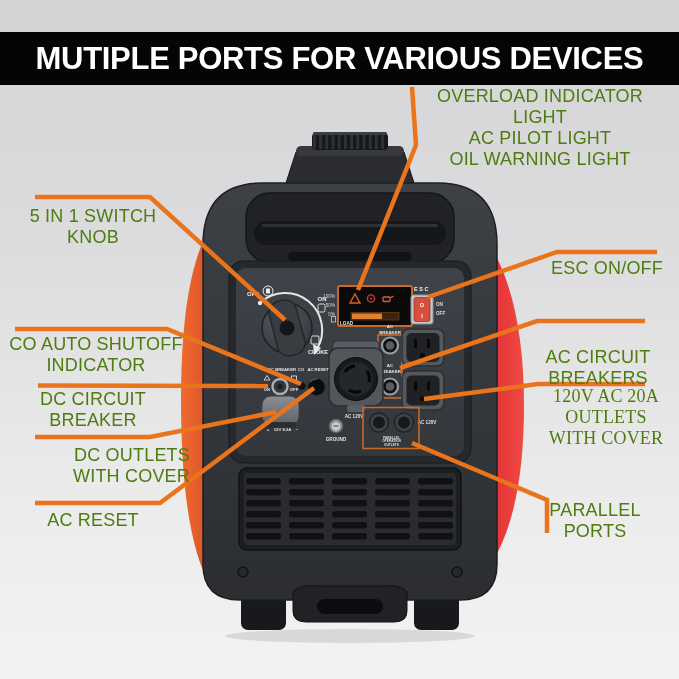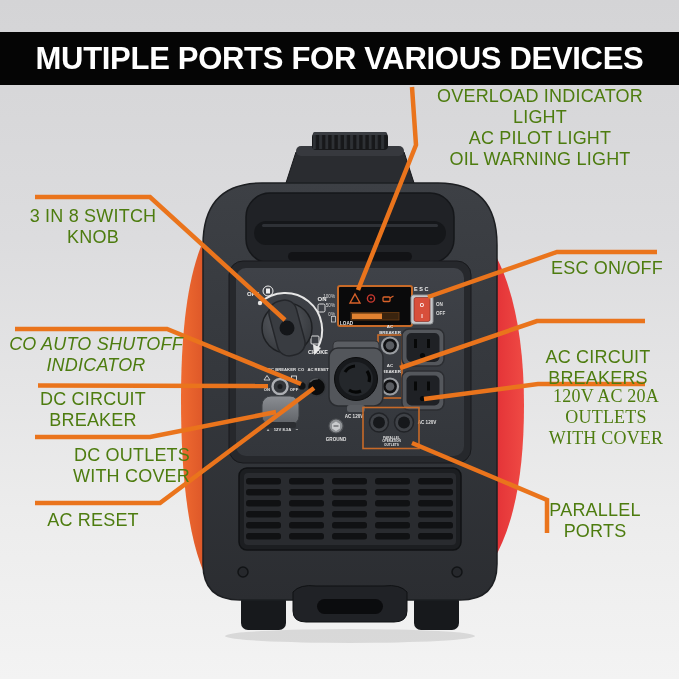--- a/index.html
+++ b/index.html
@@ -243,23 +243,23 @@
     <polyline points="645,321 537,321 400,368"></polyline>
     <polyline points="645,384 538,384 424,399"></polyline>
     <polyline points="412,443 547,500 547,533"></polyline>
   </g>
 </svg>
 
 <div class="title-bar">
   <span>MUTIPLE PORTS FOR VARIOUS DEVICES</span>
 </div>
 
-<div class="callout-label" style="left:13px;top:206px;width:160px;">3 IN 8 SWITCH
+<div class="callout-label" style="left:13px;top:206px;width:160px;">5 IN 1 SWITCH
 KNOB</div>
-<div class="callout-label" style="left:6px;top:334px;width:180px;font-style:italic;">CO AUTO SHUTOFF
+<div class="callout-label" style="left:6px;top:334px;width:180px;">CO AUTO SHUTOFF
 INDICATOR</div>
 <div class="callout-label" style="left:13px;top:389px;width:160px;">DC CIRCUIT
 BREAKER</div>
 <div class="callout-label" style="left:30px;top:445px;width:160px;text-align:right;">DC OUTLETS
 WITH COVER</div>
 <div class="callout-label" style="left:13px;top:510px;width:160px;">AC RESET</div>
 <div class="callout-label" style="left:423px;top:86px;width:234px;">OVERLOAD INDICATOR LIGHT
 AC PILOT LIGHT
 OIL WARNING LIGHT</div>
 <div class="callout-label" style="left:527px;top:258px;width:160px;">ESC ON/OFF</div>

